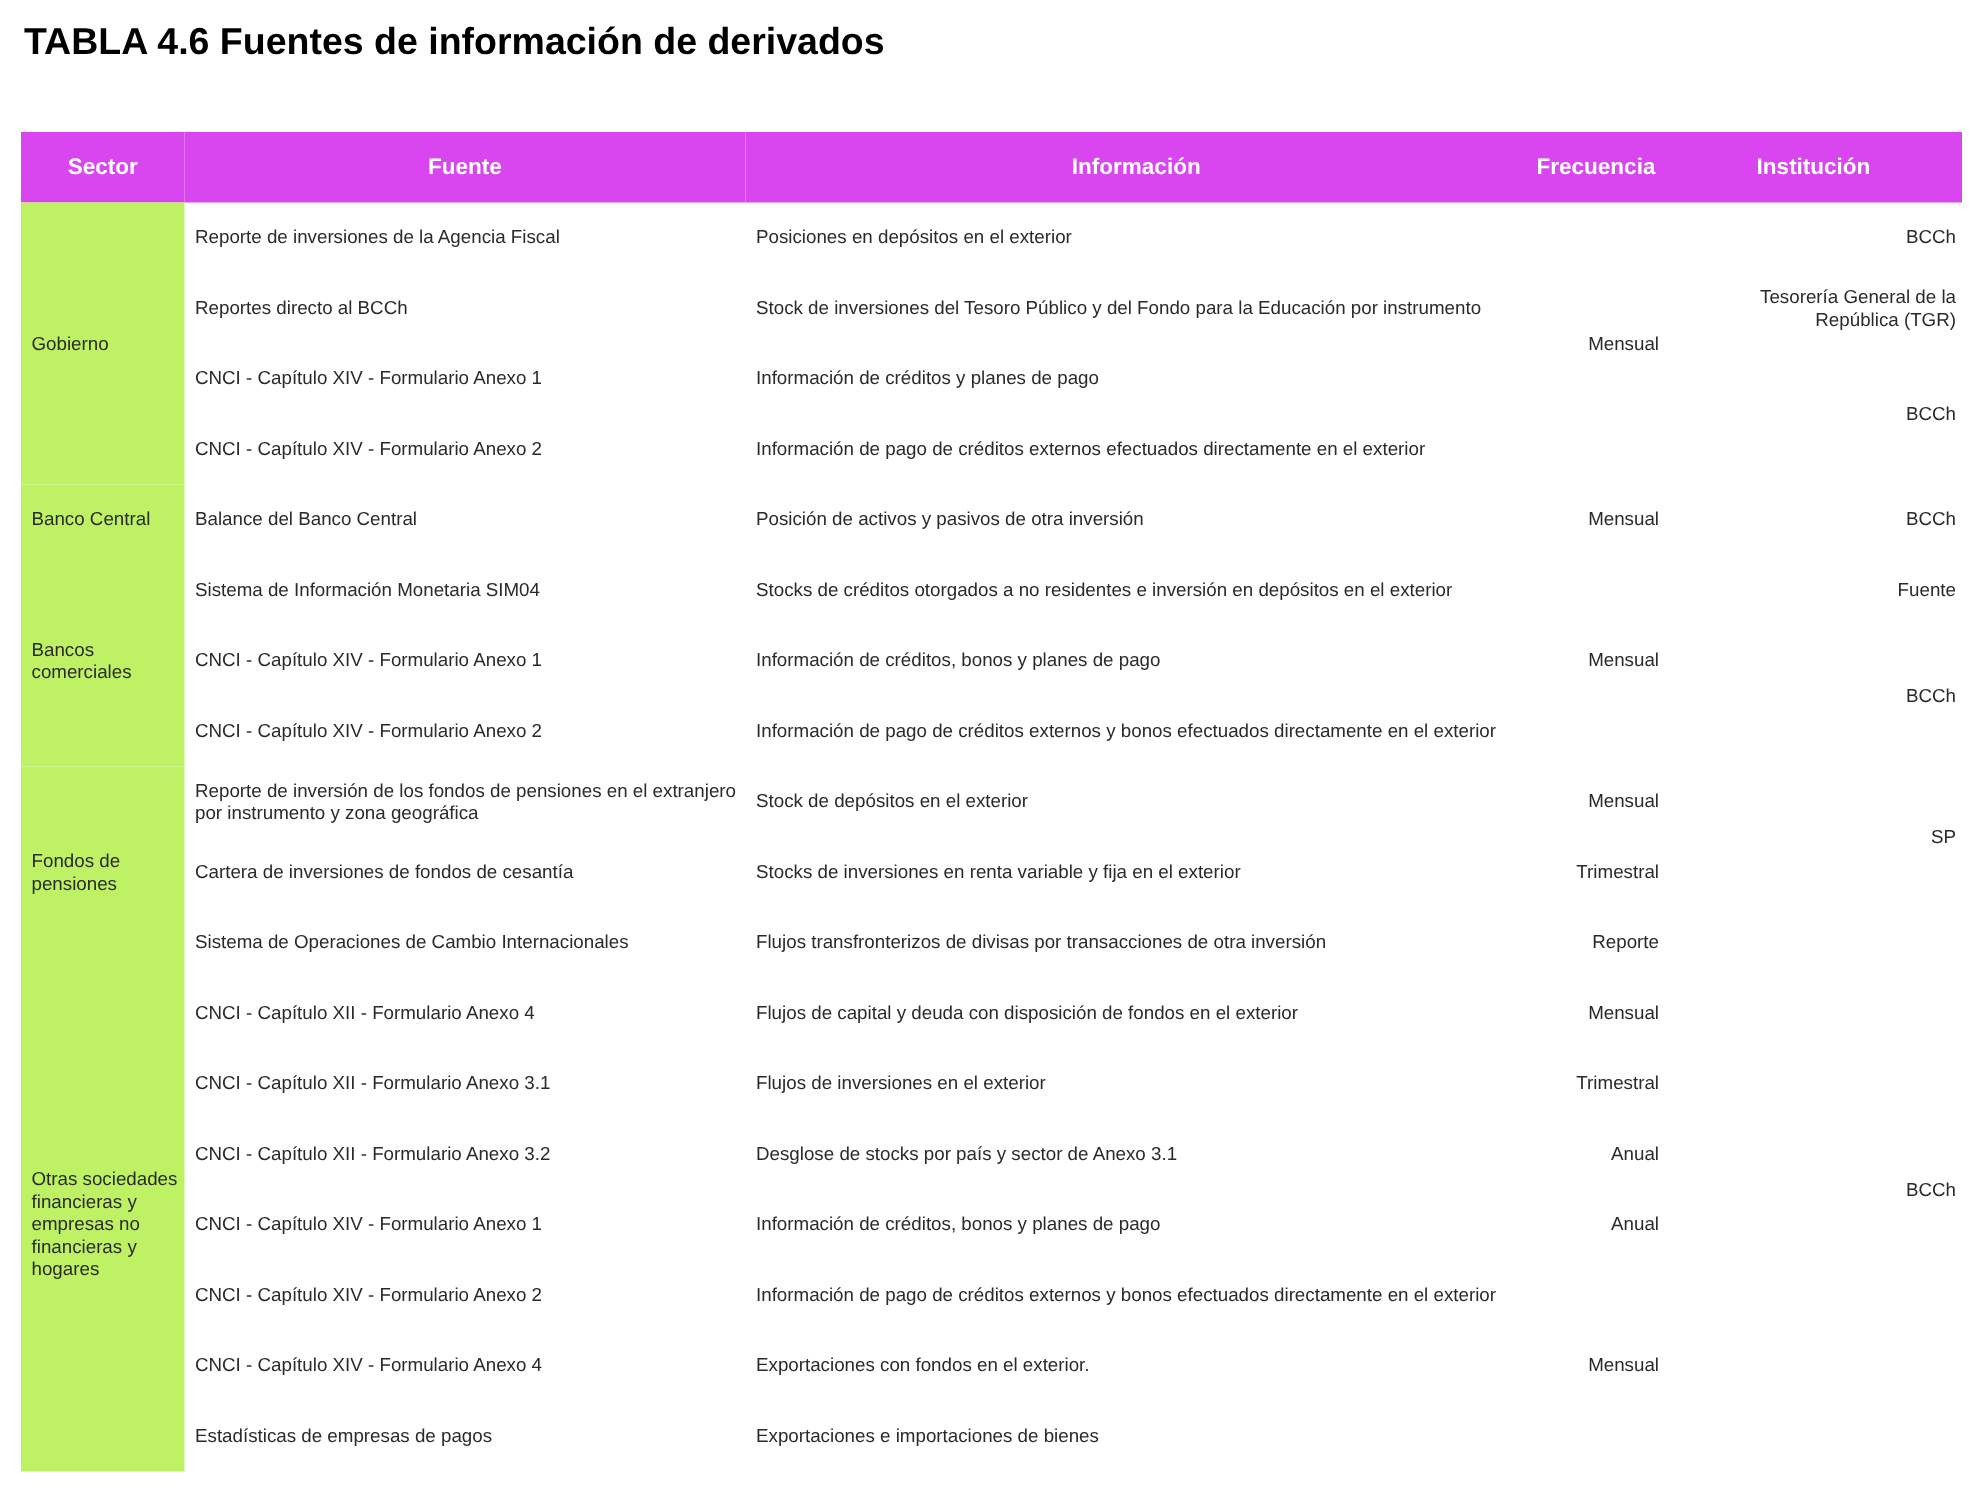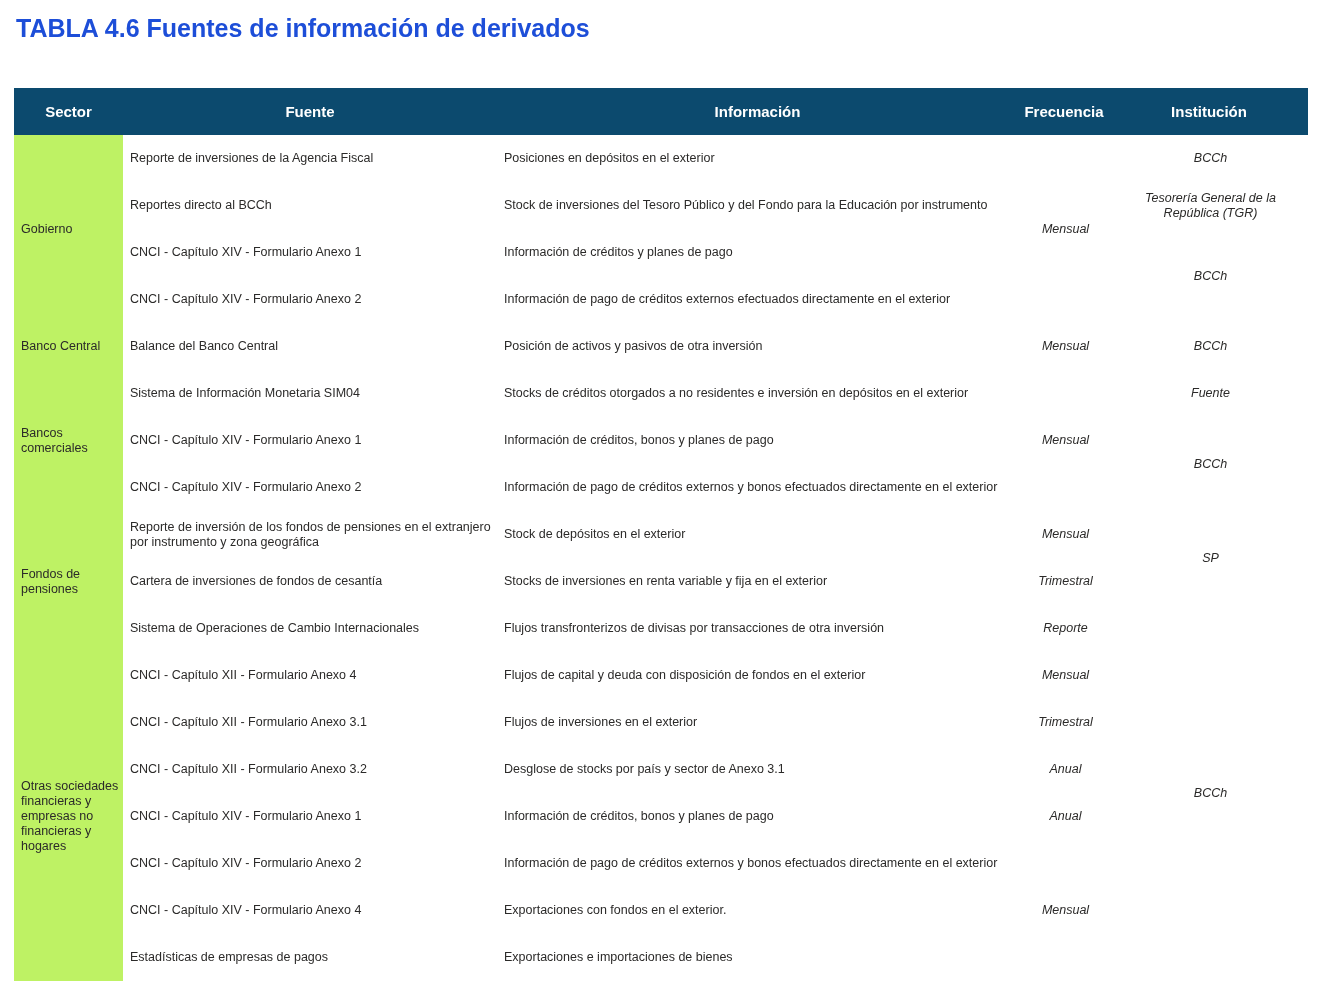--- a/index.html
+++ b/index.html
@@ -1,34 +1,34 @@
 <!DOCTYPE html>
 <html><head>
 <meta charset="utf-8">
 <style>
   html,body{margin:0;padding:0;background:#ffffff;}
   body{font-family:"Liberation Sans","DejaVu Sans",sans-serif;color:#2b2a29;}
   .page{width:1322px;height:1001px;box-sizing:border-box;padding:12px 14px 0 14px;background:#fff;overflow:hidden;}
-  h1.title{font-size:25px;line-height:32px;font-weight:bold;color:#1d4ed8;margin:0 0 0 2px;letter-spacing:0;}
+  h1.title{font-size:25px;line-height:32px;font-weight:bold;color:#000000;margin:0 0 0 2px;letter-spacing:0;}
   table.src{border-collapse:collapse;table-layout:fixed;width:1294px;margin-top:44px;}
   table.src th{
-    background:#0c4a6e;color:#ffffff;font-weight:bold;font-size:15px;
+    background:#d946ef;color:#ffffff;font-weight:bold;font-size:15px;
     height:35px;text-align:center;vertical-align:middle;padding:0;border:none;
   }
   table.src td{
     font-size:12.5px;line-height:15px;vertical-align:middle;
     padding:2px 4px 2px 7px;border:none;
   }
   table.src tr{height:47px;}
   td.sector{
     background:#bef264;text-align:left;padding-left:12px;padding-right:6px;
     border-bottom:3px solid #b1083c;
   }
   td.fuente,td.info{text-align:left;border-bottom:1.5px solid #b1083c;}
-  td.frec,td.inst{text-align:center;border-bottom:1.5px solid #b1083c;padding-left:2px;padding-right:2px;font-style:italic;}
+  td.frec,td.inst{text-align:right;border-bottom:1.5px solid #b1083c;padding-left:2px;padding-right:2px;}
   td.b3{border-bottom-width:3px;}
 </style>
 </head>
 <body>
 
 <div class="page">
   <h1 class="title">TABLA 4.6 Fuentes de información de derivados</h1>
 
   <table class="src">
     <colgroup>

